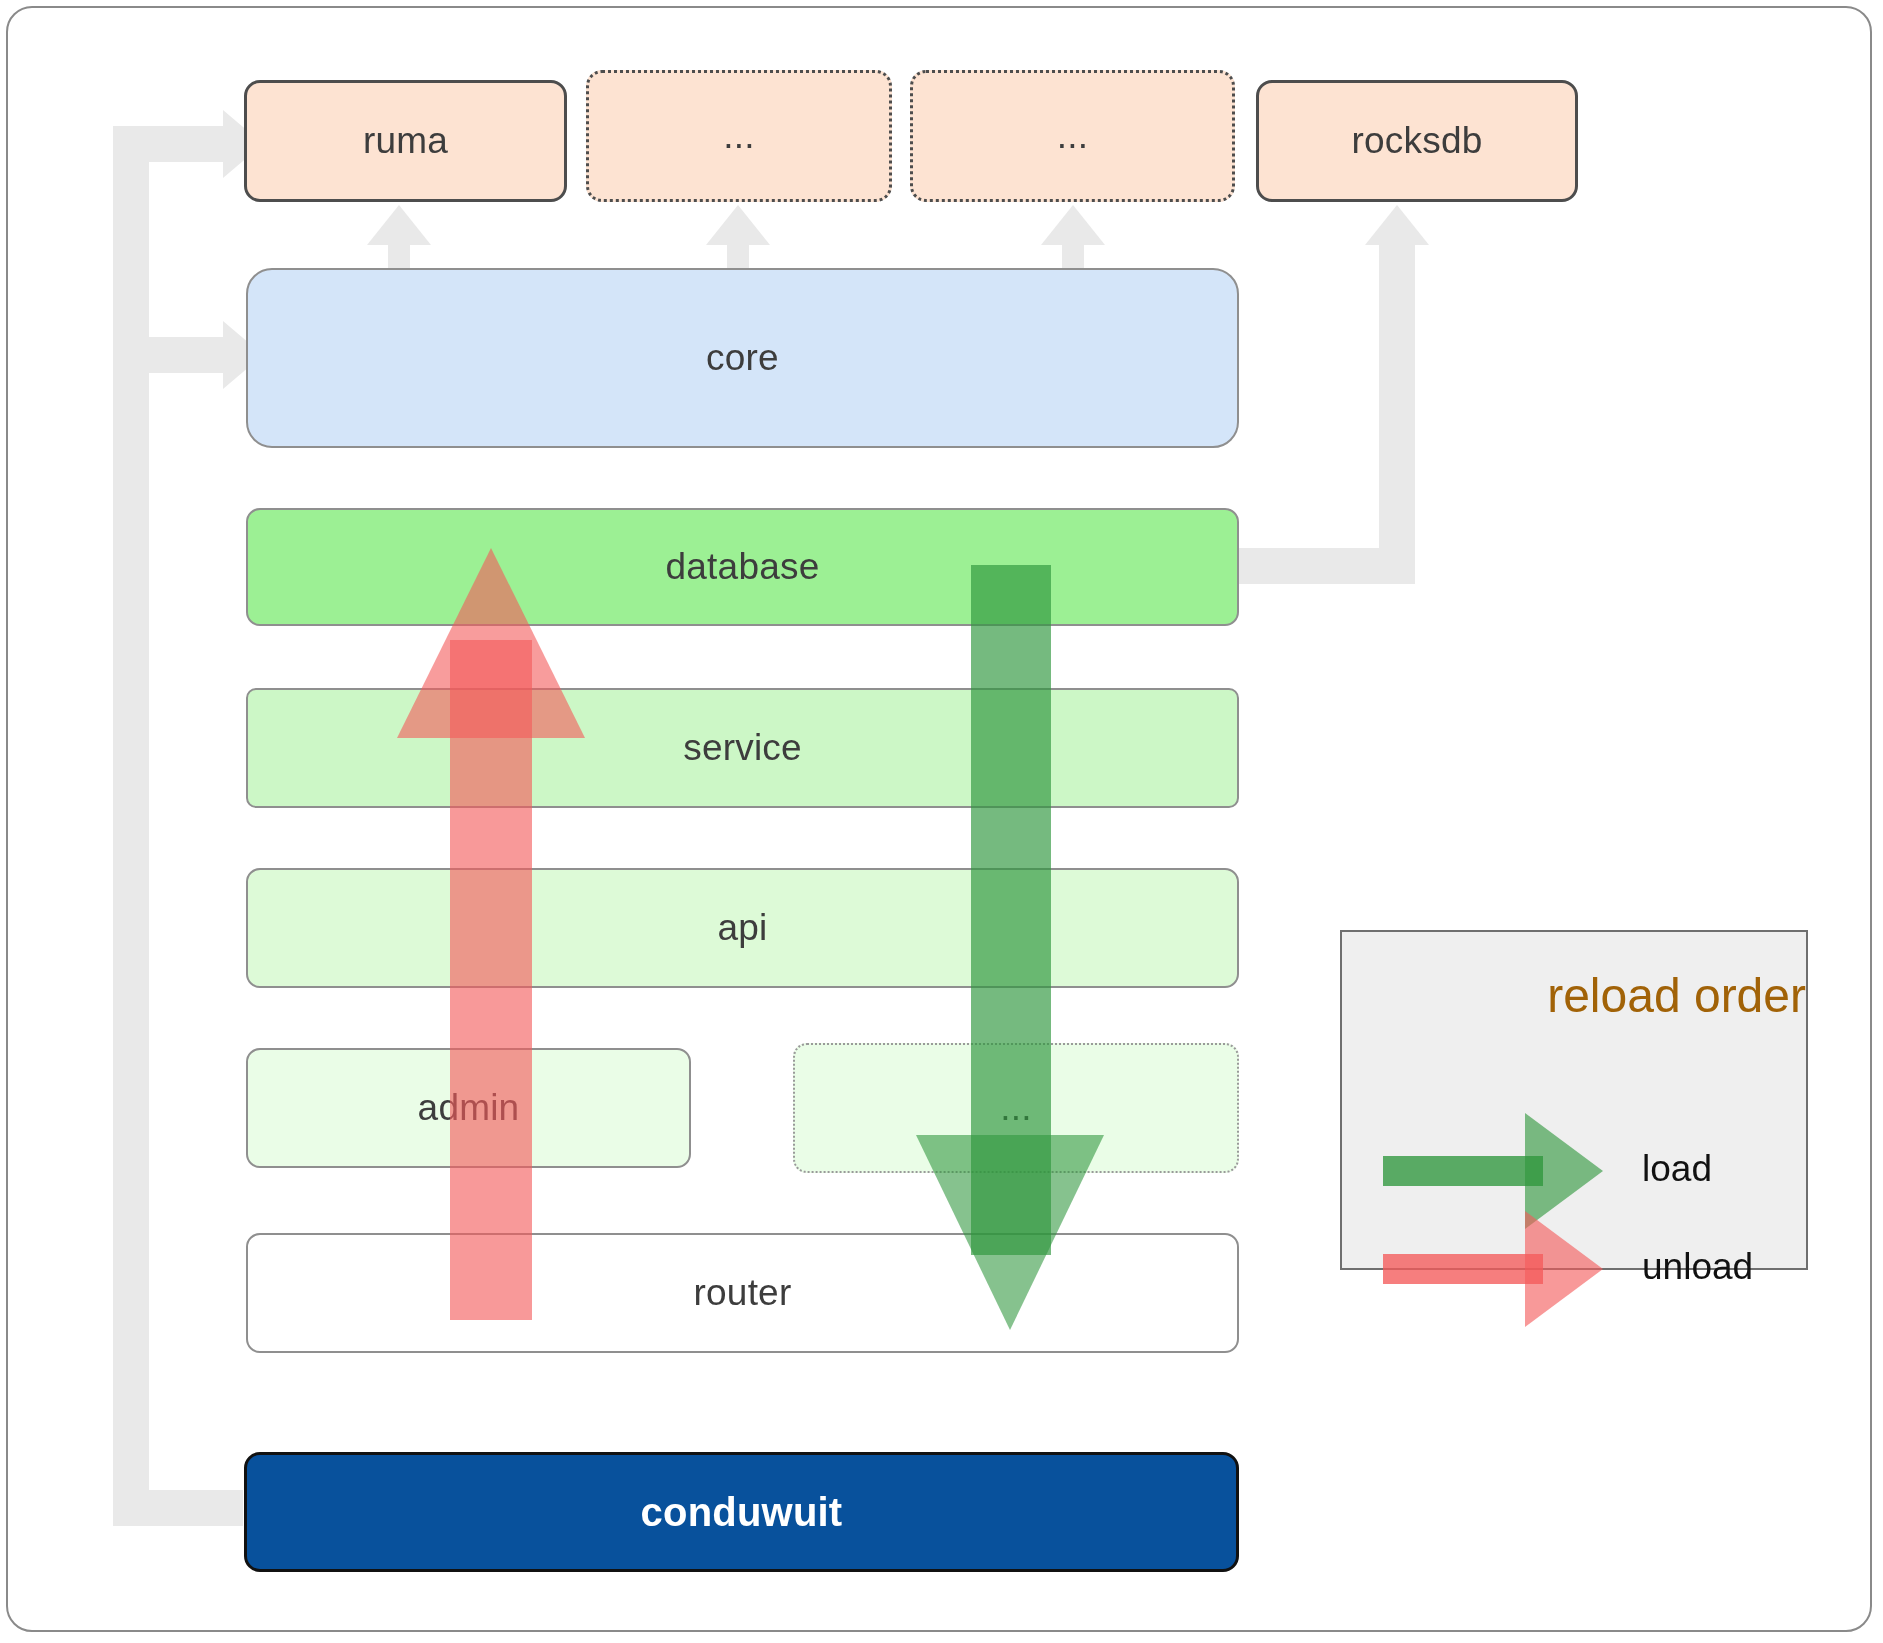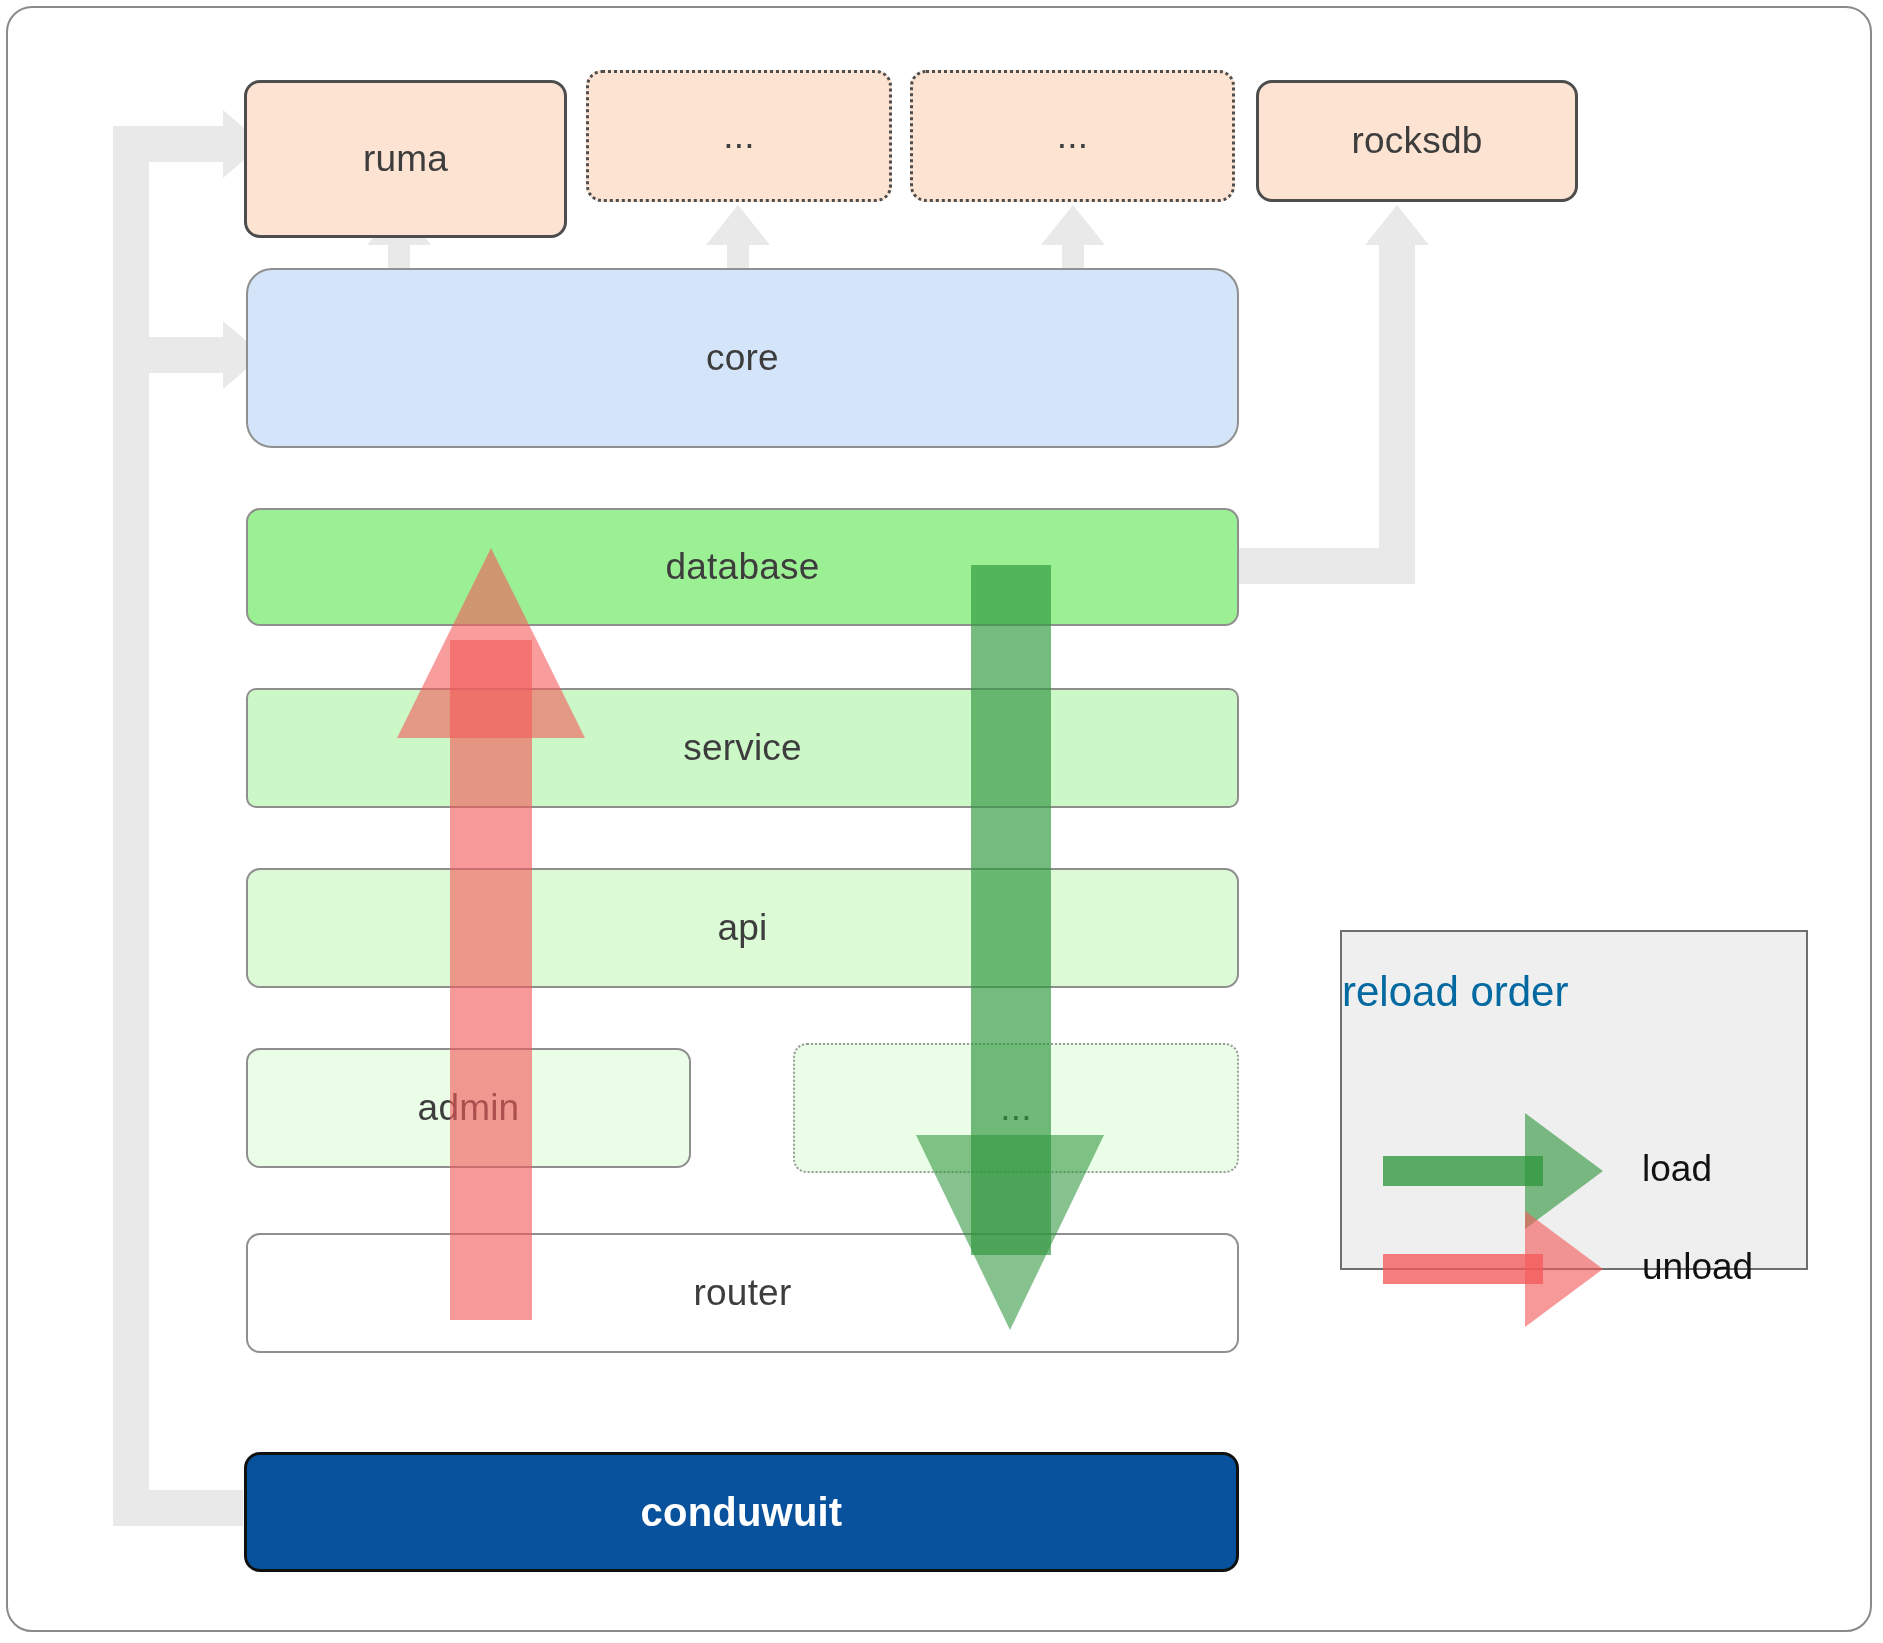--- a/index.html
+++ b/index.html
@@ -134,23 +134,23 @@
   
   #legend {
     position: absolute;
     background: #efefef;
     border: 2px solid #6f6f6f;
     box-sizing: border-box;
   }
   .legend-title {
     position: absolute;
     width: 100%;
-    text-align: left;
-    font-size: 42px;
-    color: #0369a1;
+    text-align: right;
+    font-size: 48px;
+    color: #a16207;
   }
   .legend-label {
     position: absolute;
     font-size: 37px;
     color: #111;
   }
   .lg-shaft { position: absolute; }
   .lg-head  { position: absolute; width: 0; height: 0; }
   .lg-load-shaft { background: rgba(46,150,60,0.78); }
   .lg-load-head {
@@ -187,21 +187,21 @@
   <div class="conn" style="left:727px; top:238px; width:22px; height:42px;"></div>
   <div class="conn-arrow-up" style="left:706px; top:205px;"></div>
 
   <div class="conn" style="left:1062px; top:238px; width:22px; height:42px;"></div>
   <div class="conn-arrow-up" style="left:1041px; top:205px;"></div>
 
   <div class="conn" style="left:1225px; top:548px; width:190px; height:36px;"></div>
   <div class="conn" style="left:1379px; top:238px; width:36px; height:320px;"></div>
   <div class="conn-arrow-up" style="left:1365px; top:205px;"></div>
 
-  <div class="node dep-solid" style="left:244px; top:80px; width:323px; height:158px;">
+  <div class="node dep-solid" style="left:244px; top:80px; width:323px; height:122px;">
     <span>ruma</span>
   </div>
   <div class="node dep-dotted" style="left:586px; top:70px; width:306px; height:132px;">
     <span>...</span>
   </div>
   <div class="node dep-dotted" style="left:910px; top:70px; width:325px; height:132px;">
     <span>...</span>
   </div>
   <div class="node dep-solid" style="left:1256px; top:80px; width:322px; height:122px;">
     <span>rocksdb</span>

